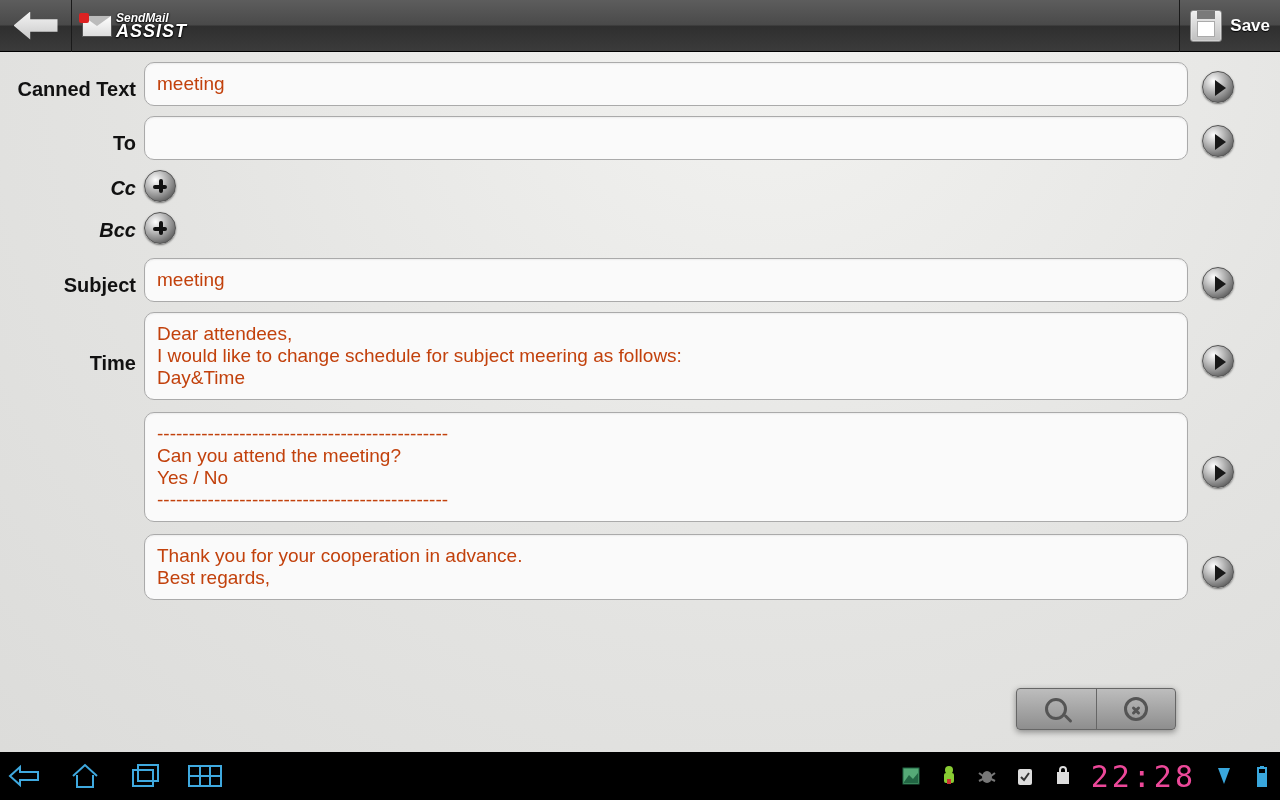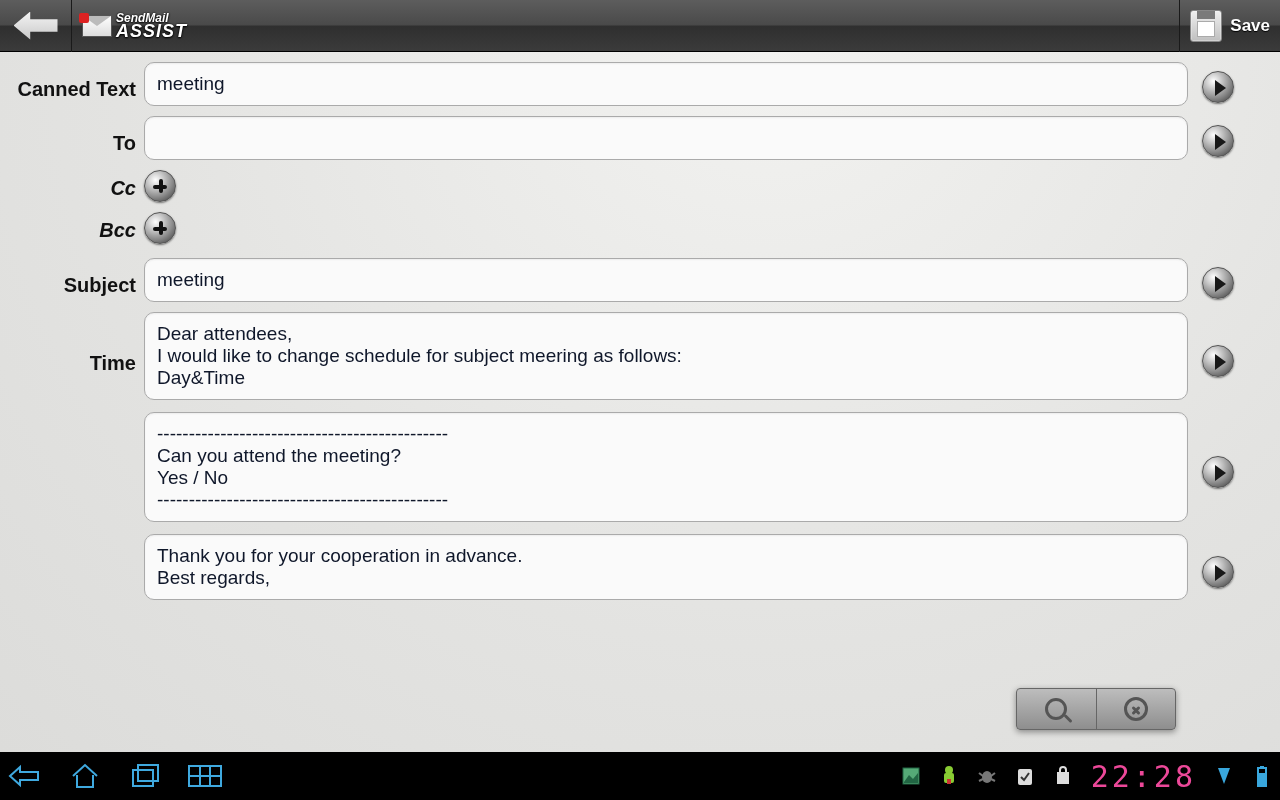--- a/index.html
+++ b/index.html
@@ -57,21 +57,21 @@
   .row { display:flex; align-items:center; margin-bottom:10px; }
   .row-label {
     width: 132px; text-align:right; padding-right:8px; font-size:20px; font-weight:600; color:#111;
     padding-top:10px;
   }
   .row-main { flex:1; }
   .row-side { width:60px; display:flex; justify-content:center; align-items:flex-start; padding-top:6px; }
 
   .text-input, .text-area {
     width:100%; border:1px solid #aaa; border-radius:10px; background:#fafafa;
-    font-size:19px; color:#0f172a; padding:10px 12px; outline:none;
+    font-size:19px; color:#c2410c; padding:10px 12px; outline:none;
     box-shadow: inset 0 1px 2px rgba(0,0,0,0.06);
   }
   .text-area { resize:none; line-height:22px; white-space:pre-wrap; font-family:inherit; }
 
   .play-btn {
     width:32px; height:32px; border-radius:50%;
     background: radial-gradient(circle at 35% 30%, #fff 0%, #d8d8d8 20%, #8a8a8a 60%, #333 100%);
     border:1px solid #555; position:relative; box-shadow:0 1px 2px rgba(0,0,0,0.5);
     cursor:pointer;
   }

